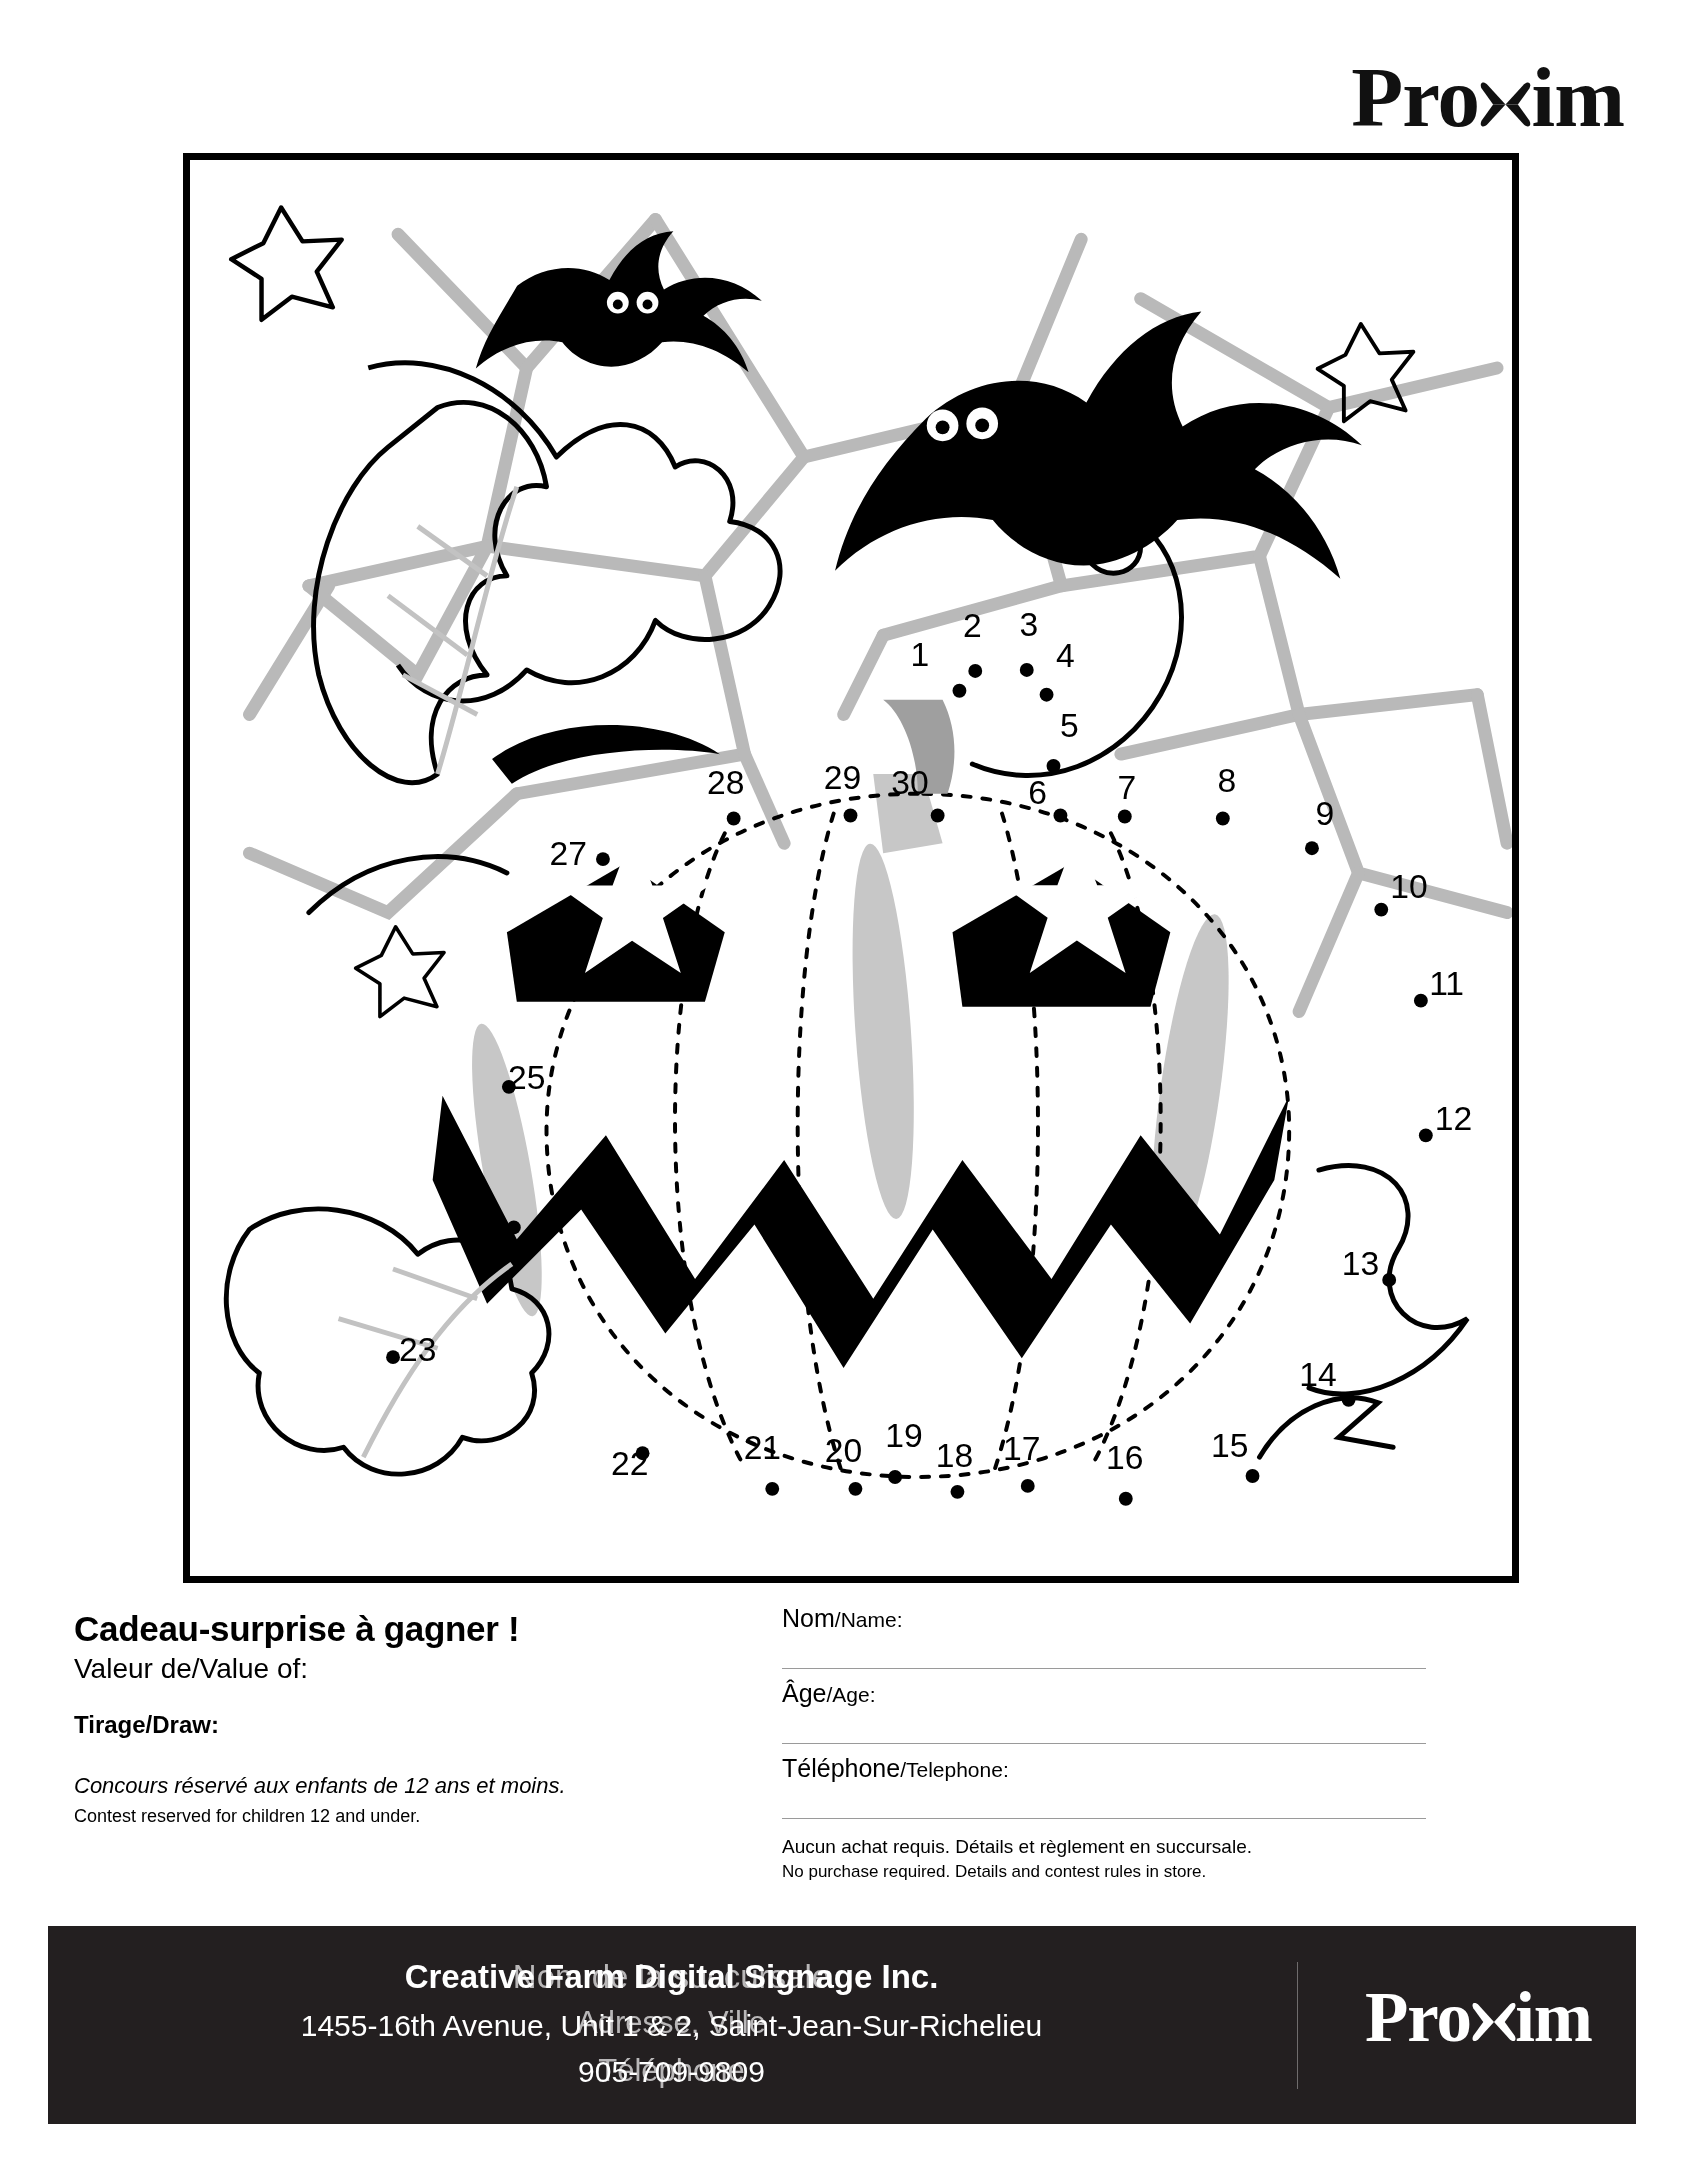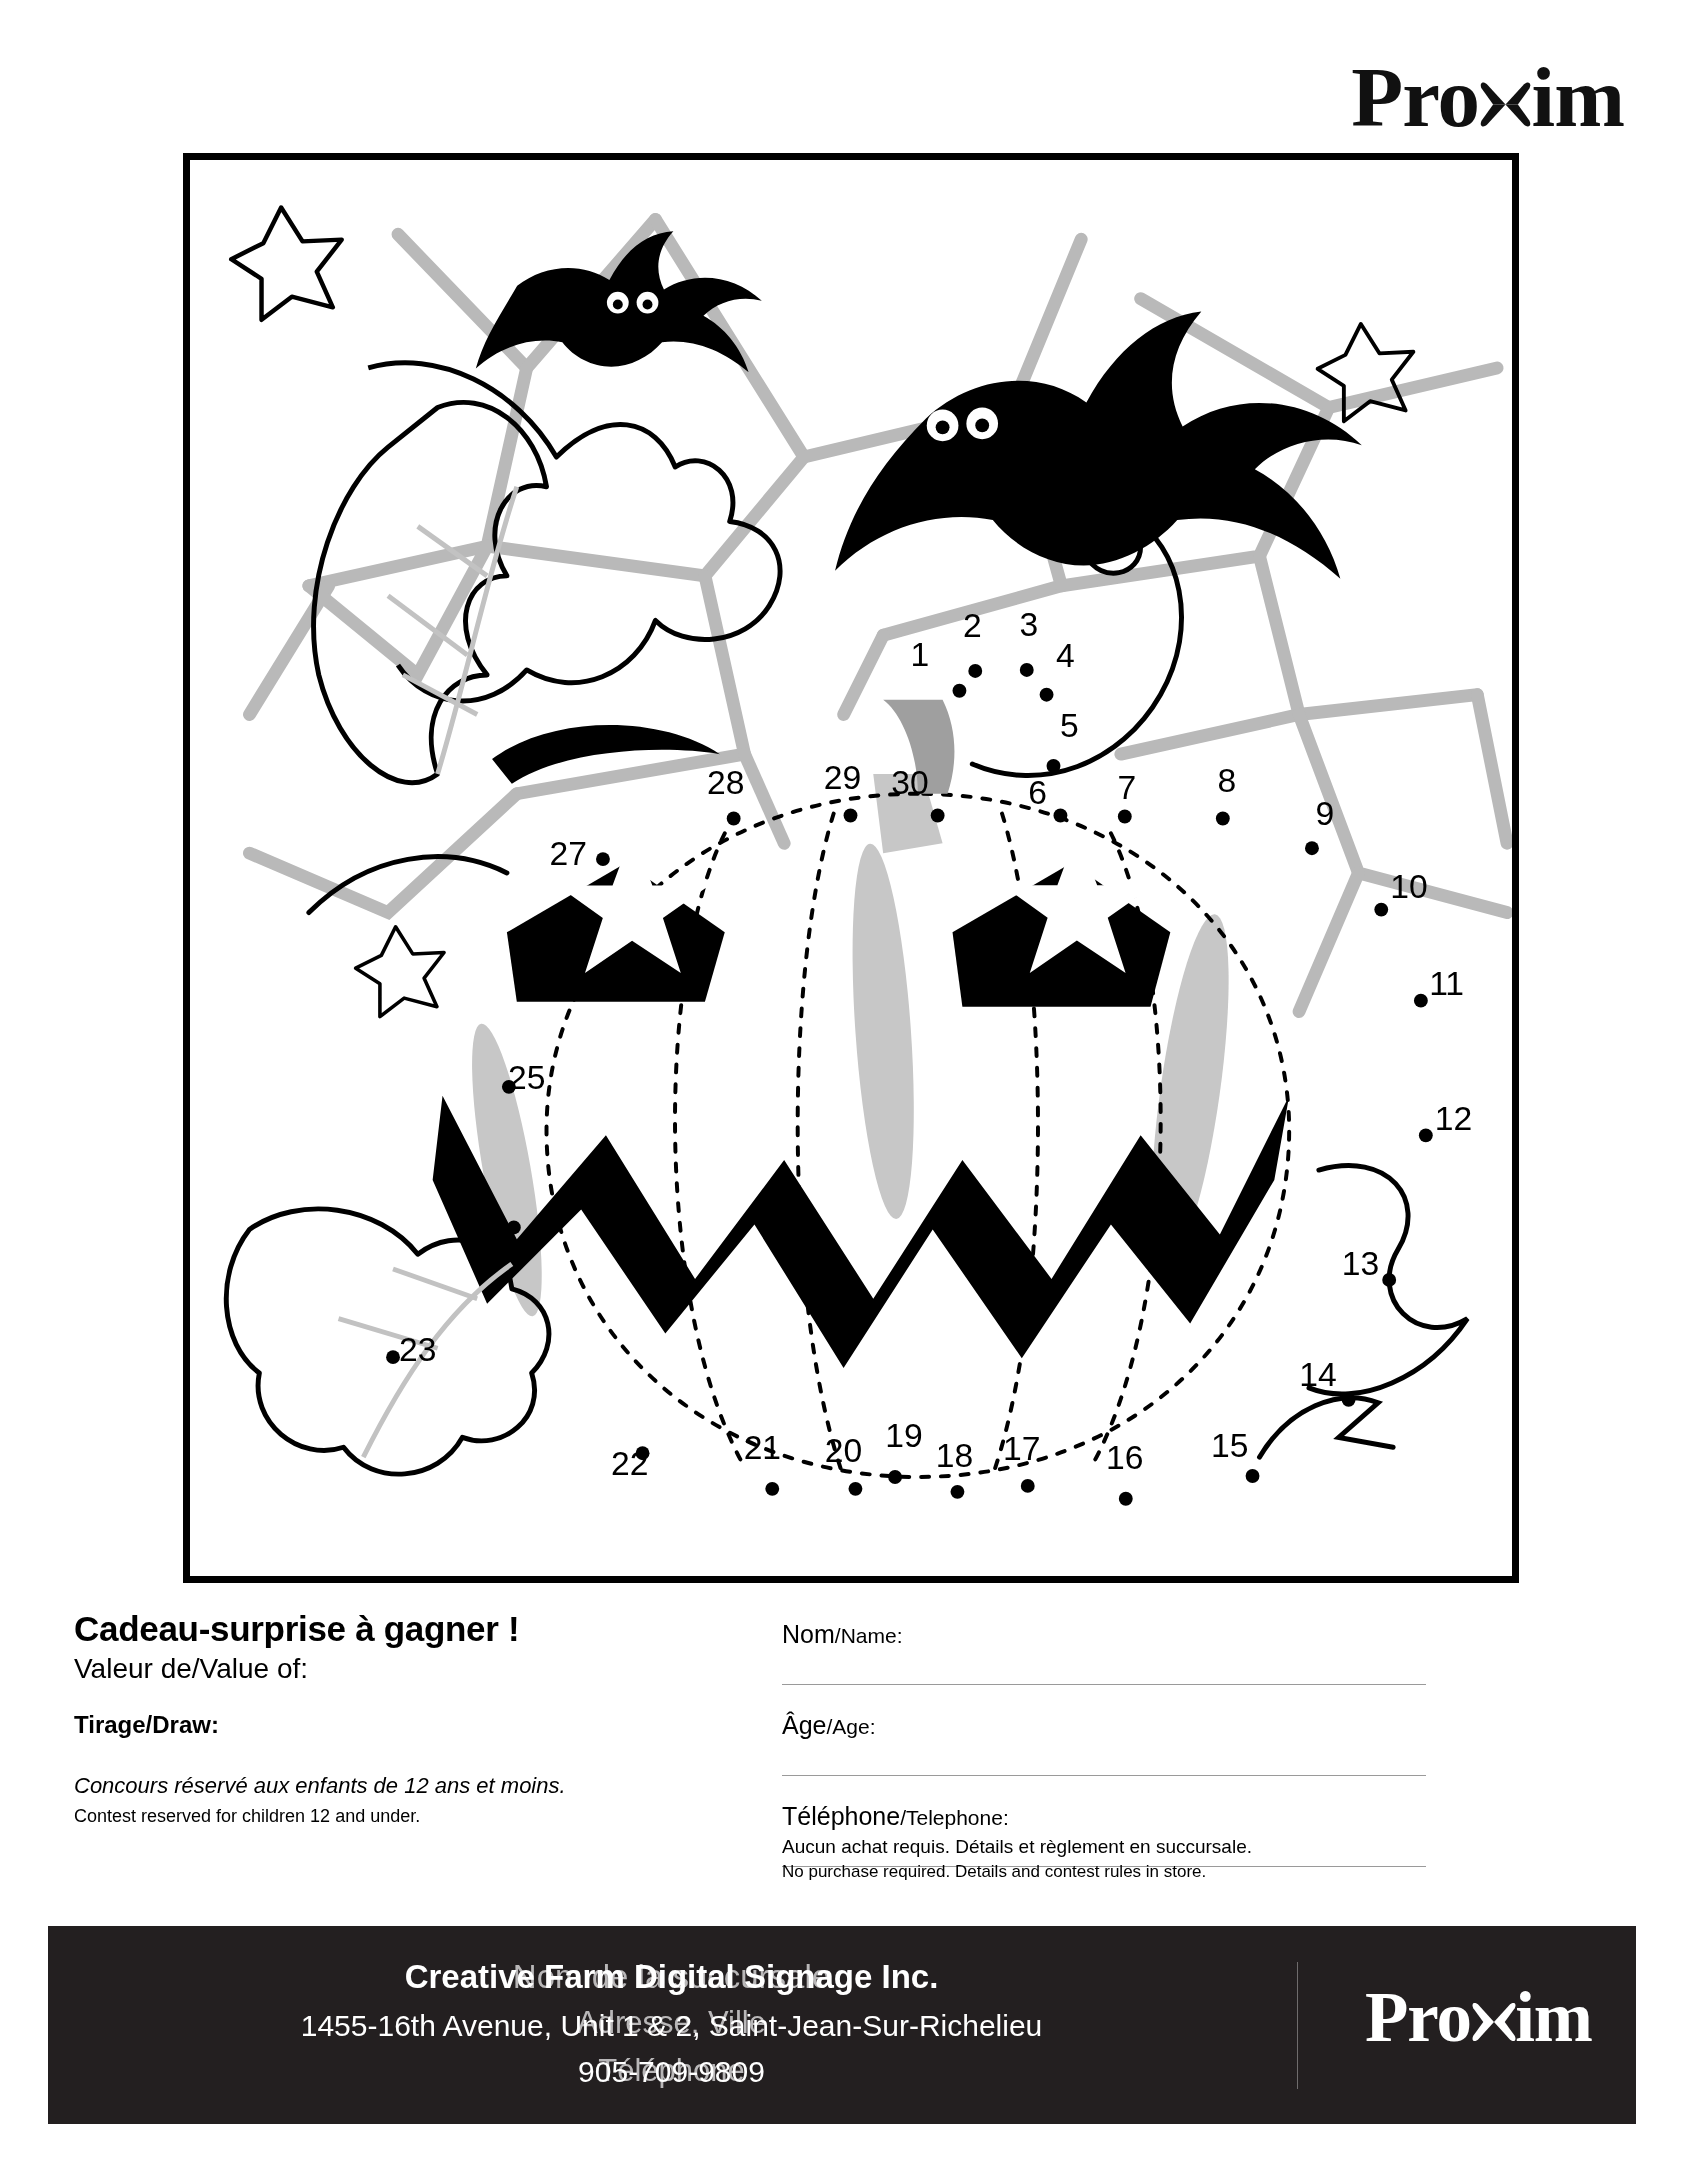--- a/index.html
+++ b/index.html
@@ -94,21 +94,20 @@
   
   #form-fields {
     position: absolute;
     left: 782px;
     top: 1604px;
     width: 644px;
   }
   .field-row {
     position: relative;
     height: 75px;
-    margin-top: 16px;
   }
   .field-label {
     font-size: 25px;
     white-space: nowrap;
   }
   .field-label .sub {
     font-size: 21px;
   }
   .field-line {
     position: absolute;

